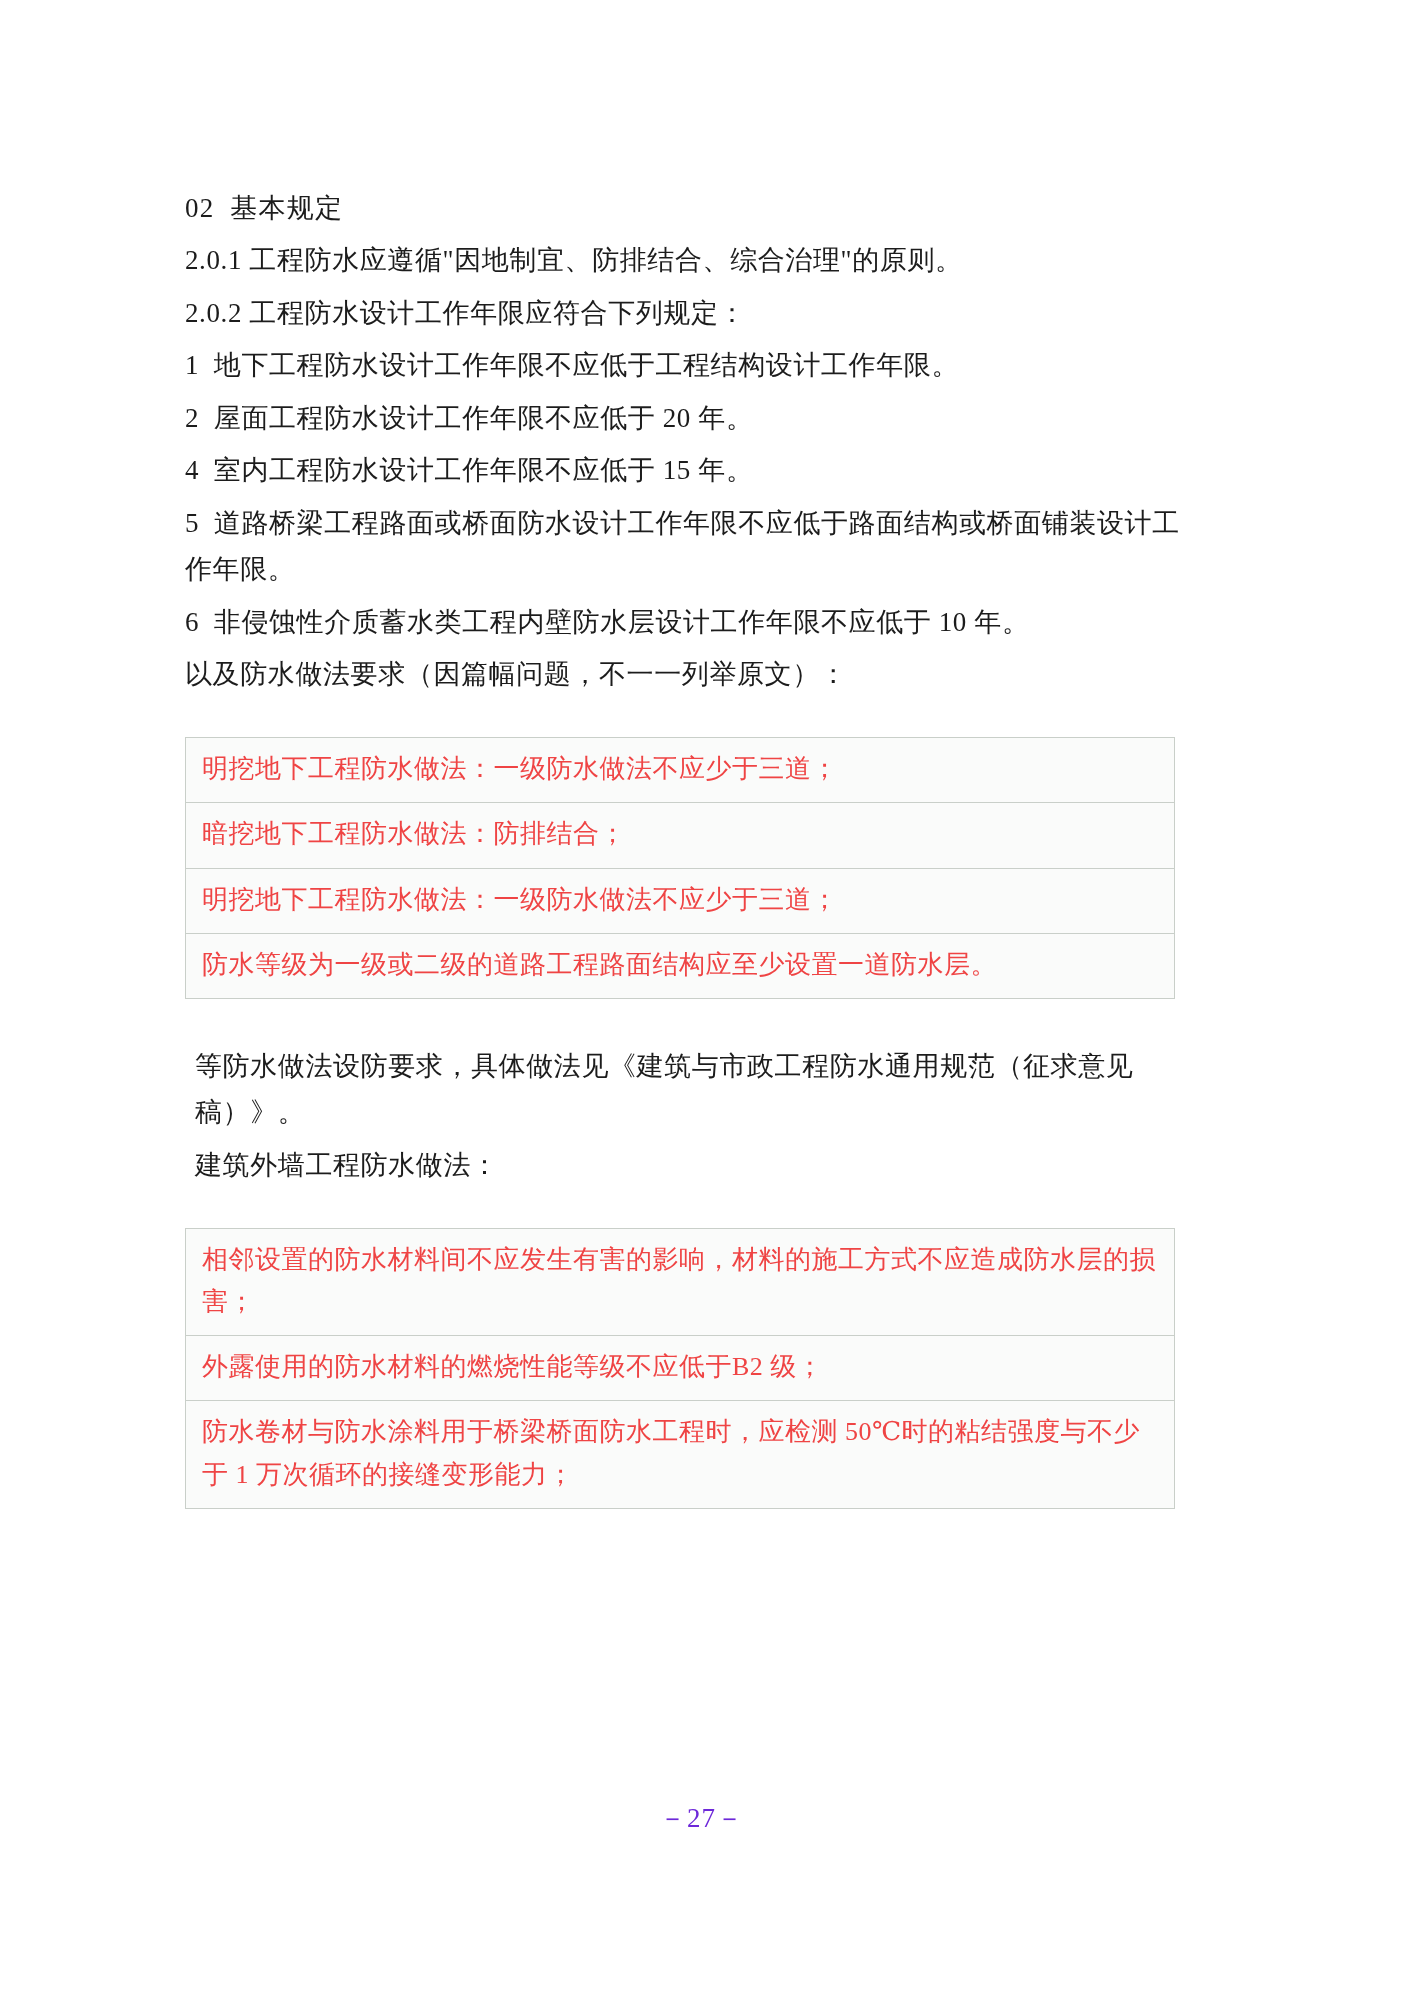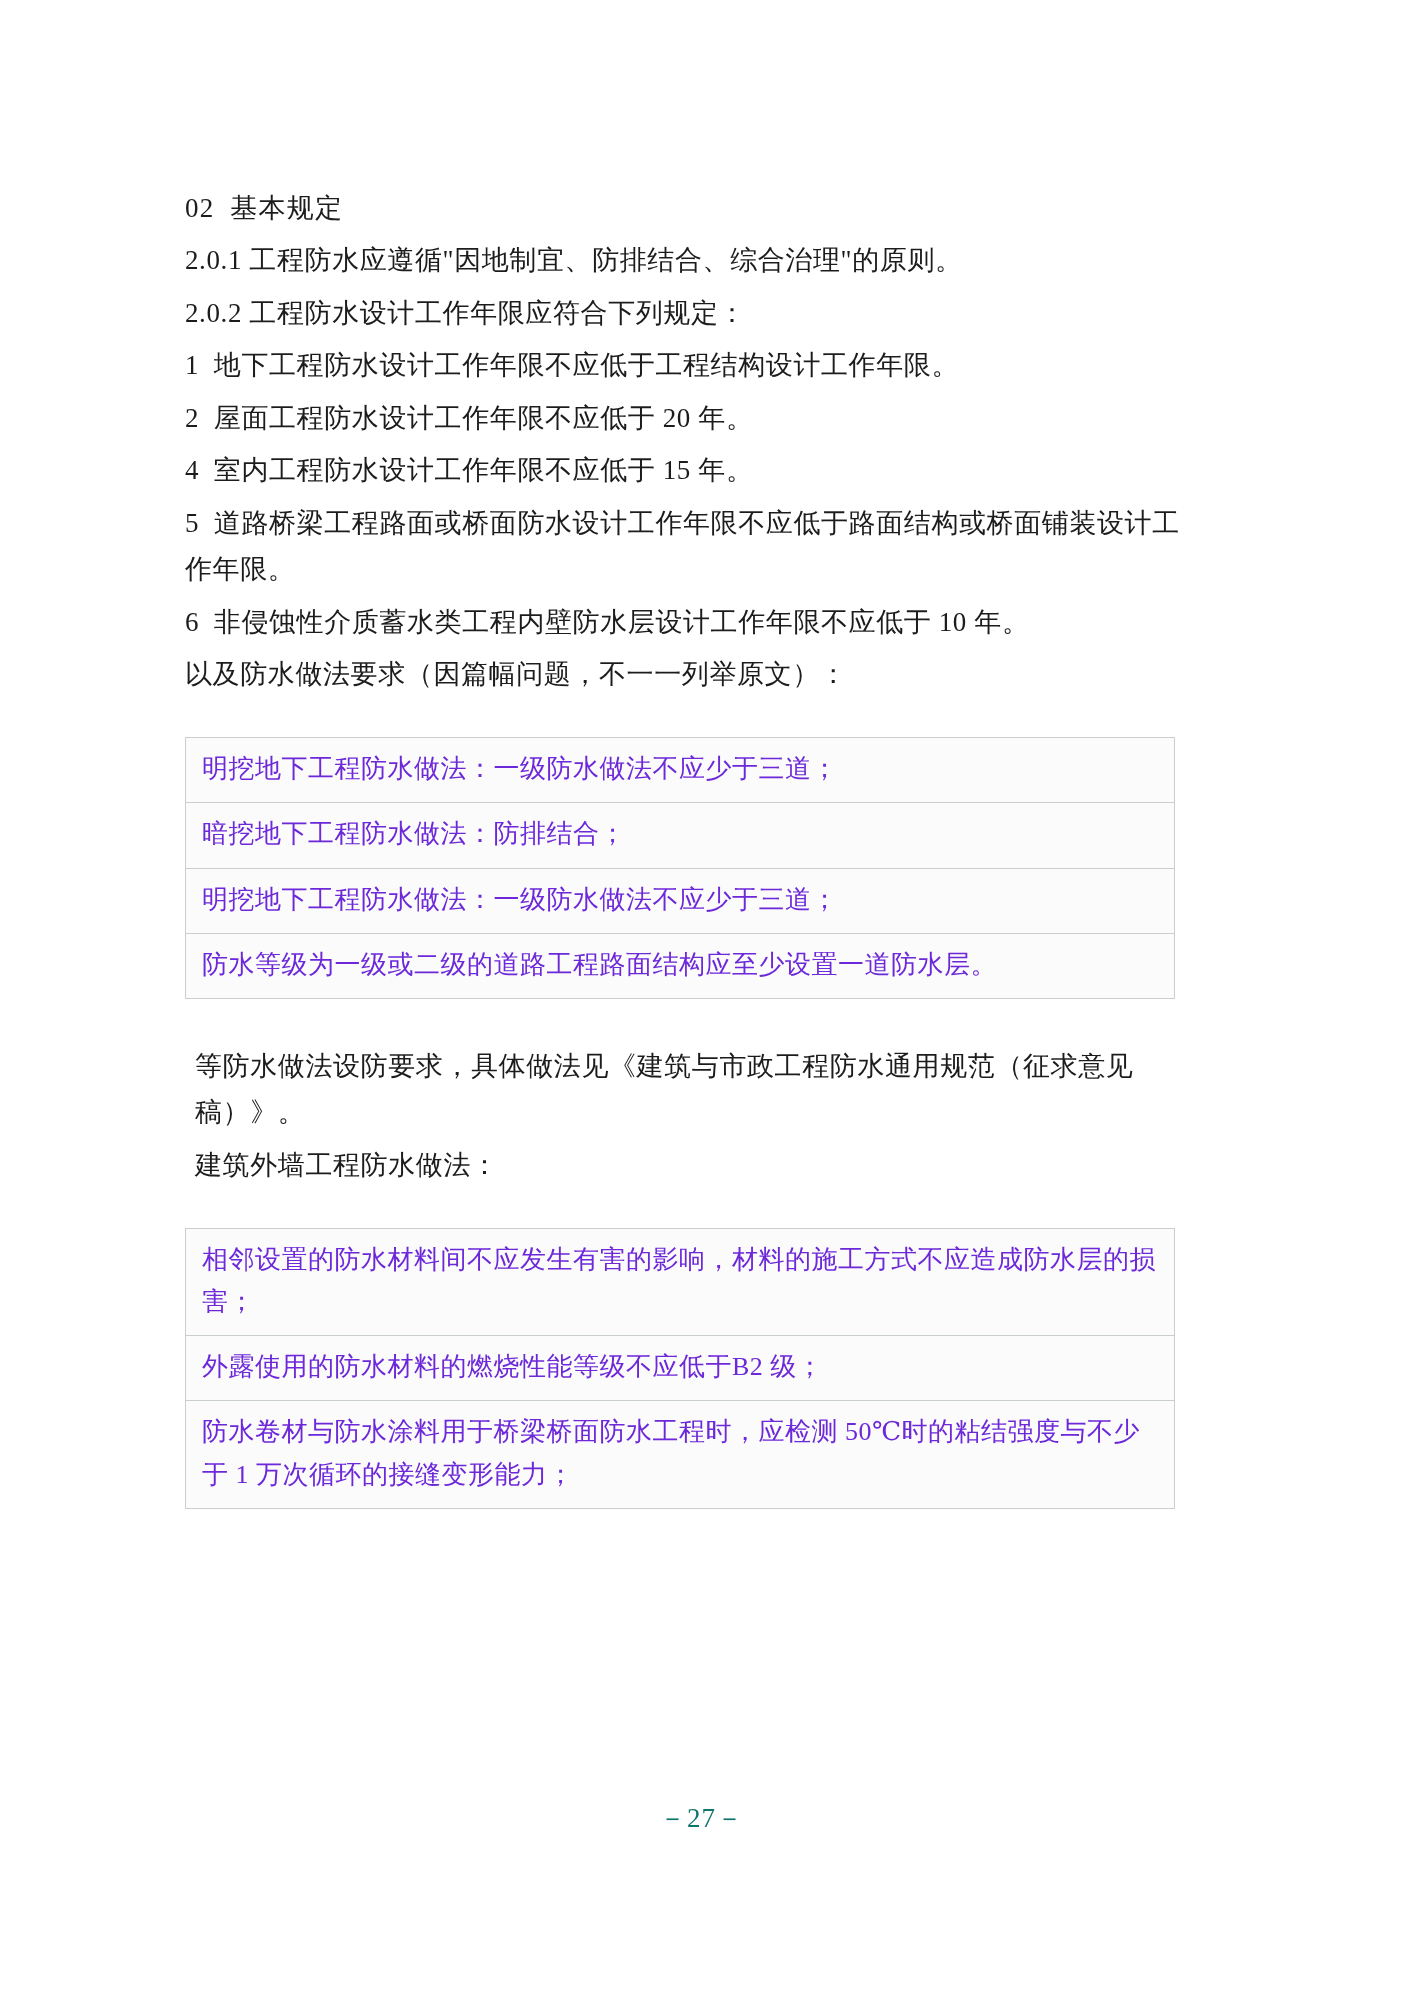--- a/index.html
+++ b/index.html
@@ -49,34 +49,34 @@
     width: 990px;
     margin: 0;
     background: #fbfbfb;
   }
   table.box-table td {
     border: 1px solid #c9cfc9;
     padding: 10px 14px 12px 16px;
     font-size: 26px;
     line-height: 1.62;
     letter-spacing: 0.5px;
-    color: #6d28d9;
+    color: #ef4444;
     vertical-align: top;
     background: #fafbfa;
     white-space: pre-wrap;
   }
   .page-number {
     position: absolute;
     left: 0;
     right: 12px;
     top: 1800px;
     text-align: center;
     font-size: 27px;
     letter-spacing: 1px;
-    color: #0f766e;
+    color: #6d28d9;
   }
 </style>
 </head>
 <body>
 
 <div class="page">
   <div class="doc-body">
 
     <p class="para heading">02  基本规定</p>
 

